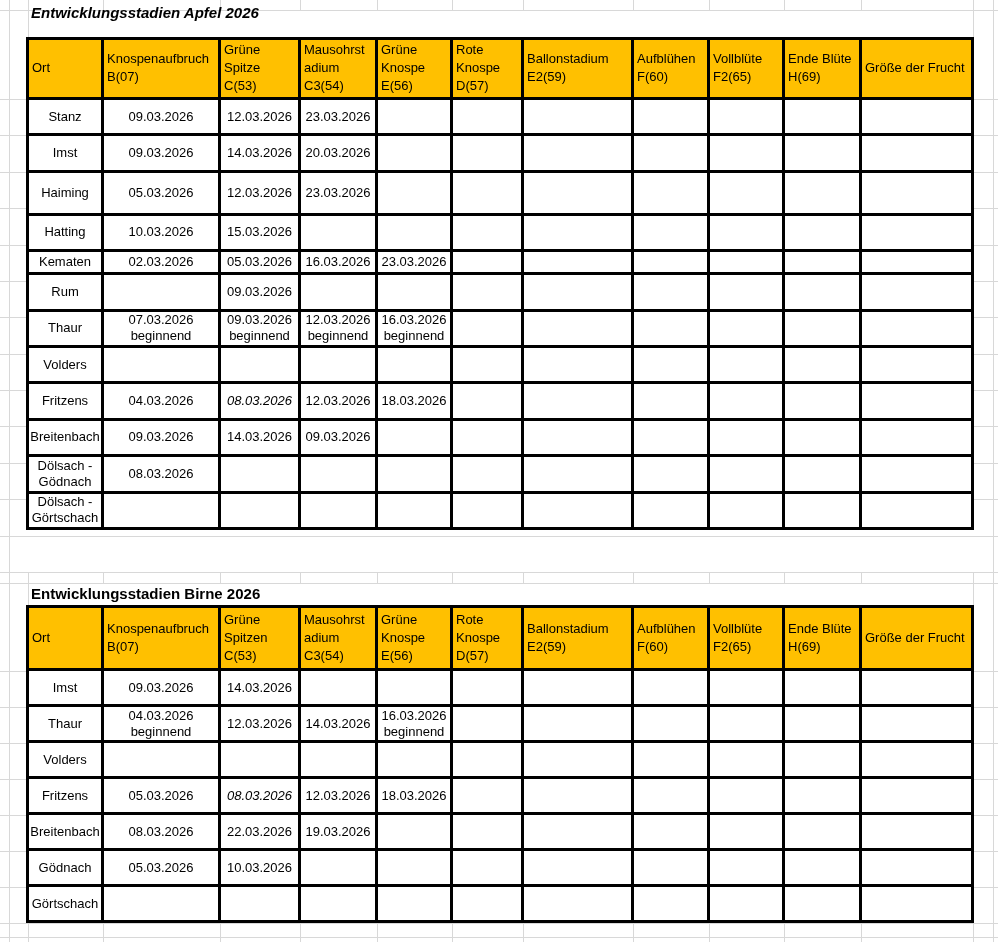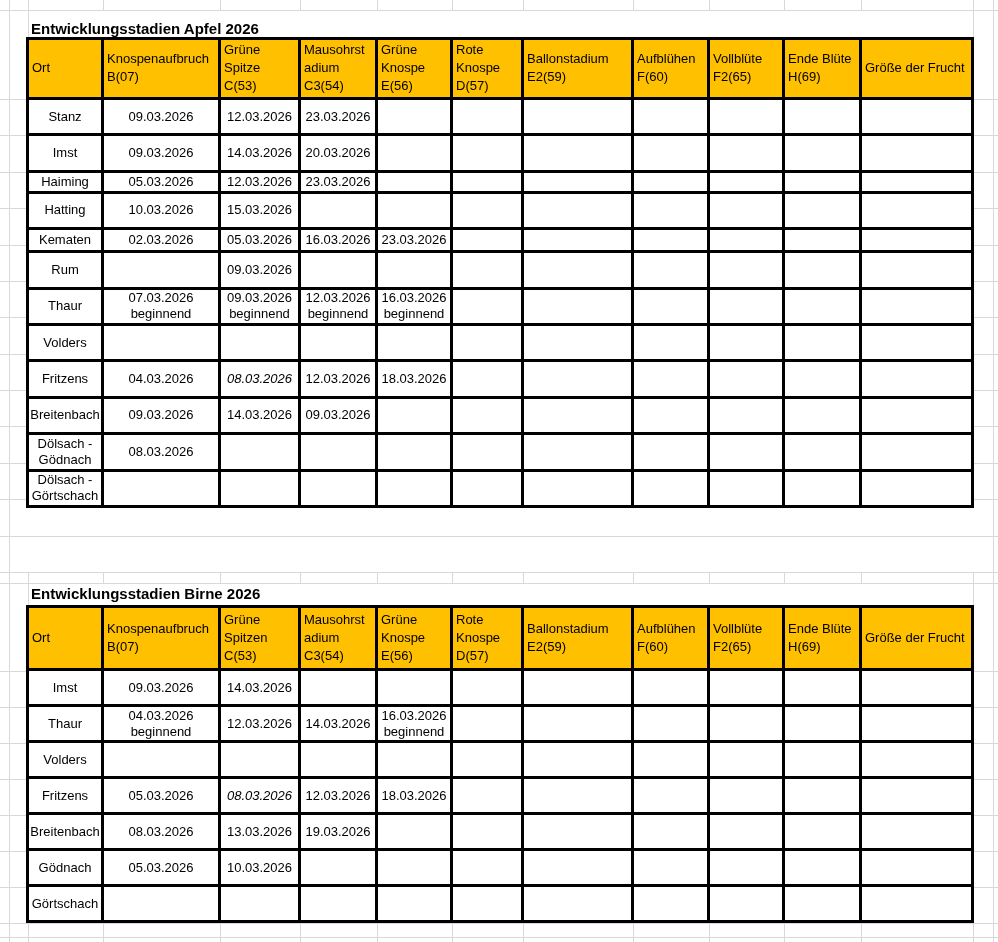--- a/index.html
+++ b/index.html
@@ -112,21 +112,21 @@
       <div class="gl" style="left: 861px; top: 572px; width: 1px; height: 36px;"></div>
       <div class="gl" style="left: 861px; top: 923px; width: 1px; height: 19px;"></div>
       <div class="gl" style="left: 973px; top: 0px; width: 1px; height: 40px;"></div>
       <div class="gl" style="left: 973px; top: 572px; width: 1px; height: 36px;"></div>
       <div class="gl" style="left: 973px; top: 923px; width: 1px; height: 19px;"></div>
     </div>
 
   <div class="title-bg" id="title-bg-1" style="left:30px;top:11px;width:942px;height:27px;"></div>
   <div class="title-bg" id="title-bg-2" style="left:30px;top:584px;width:942px;height:23px;"></div>
 
-  <div class="sheet-title" id="title-1" style="left:31px;top:16px;">Entwicklungsstadien Apfel 2026</div>
+  <div class="sheet-title" id="title-1" style="left:31px;top:0;font-style:italic;">Entwicklungsstadien Apfel 2026</div>
   <div class="sheet-title" id="title-2" style="left:31px;top:581px;">Entwicklungsstadien Birne 2026</div>
 
   <table class="stage-table" id="apple-table" style="left:26px;top:37px;">
       <colgroup>
         <col style="width: 75px;">
         <col style="width: 117px;">
         <col style="width: 80px;">
         <col style="width: 77px;">
         <col style="width: 75px;">
         <col style="width: 71px;">
@@ -183,21 +183,21 @@
           <td>14.03.2026</td>
           <td>20.03.2026</td>
           <td></td>
           <td></td>
           <td></td>
           <td></td>
           <td></td>
           <td></td>
           <td></td>
         </tr>
-        <tr style="height: 21px;">
+        <tr style="height: 43px;">
           <td>Haiming</td>
           <td>05.03.2026</td>
           <td>12.03.2026</td>
           <td>23.03.2026</td>
           <td></td>
           <td></td>
           <td></td>
           <td></td>
           <td></td>
           <td></td>
@@ -421,21 +421,21 @@
           <td></td>
           <td></td>
           <td></td>
           <td></td>
           <td></td>
           <td></td>
         </tr>
         <tr style="height: 36px;">
           <td>Breitenbach</td>
           <td>08.03.2026</td>
-          <td>13.03.2026</td>
+          <td>22.03.2026</td>
           <td>19.03.2026</td>
           <td></td>
           <td></td>
           <td></td>
           <td></td>
           <td></td>
           <td></td>
           <td></td>
         </tr>
         <tr style="height: 36px;">

